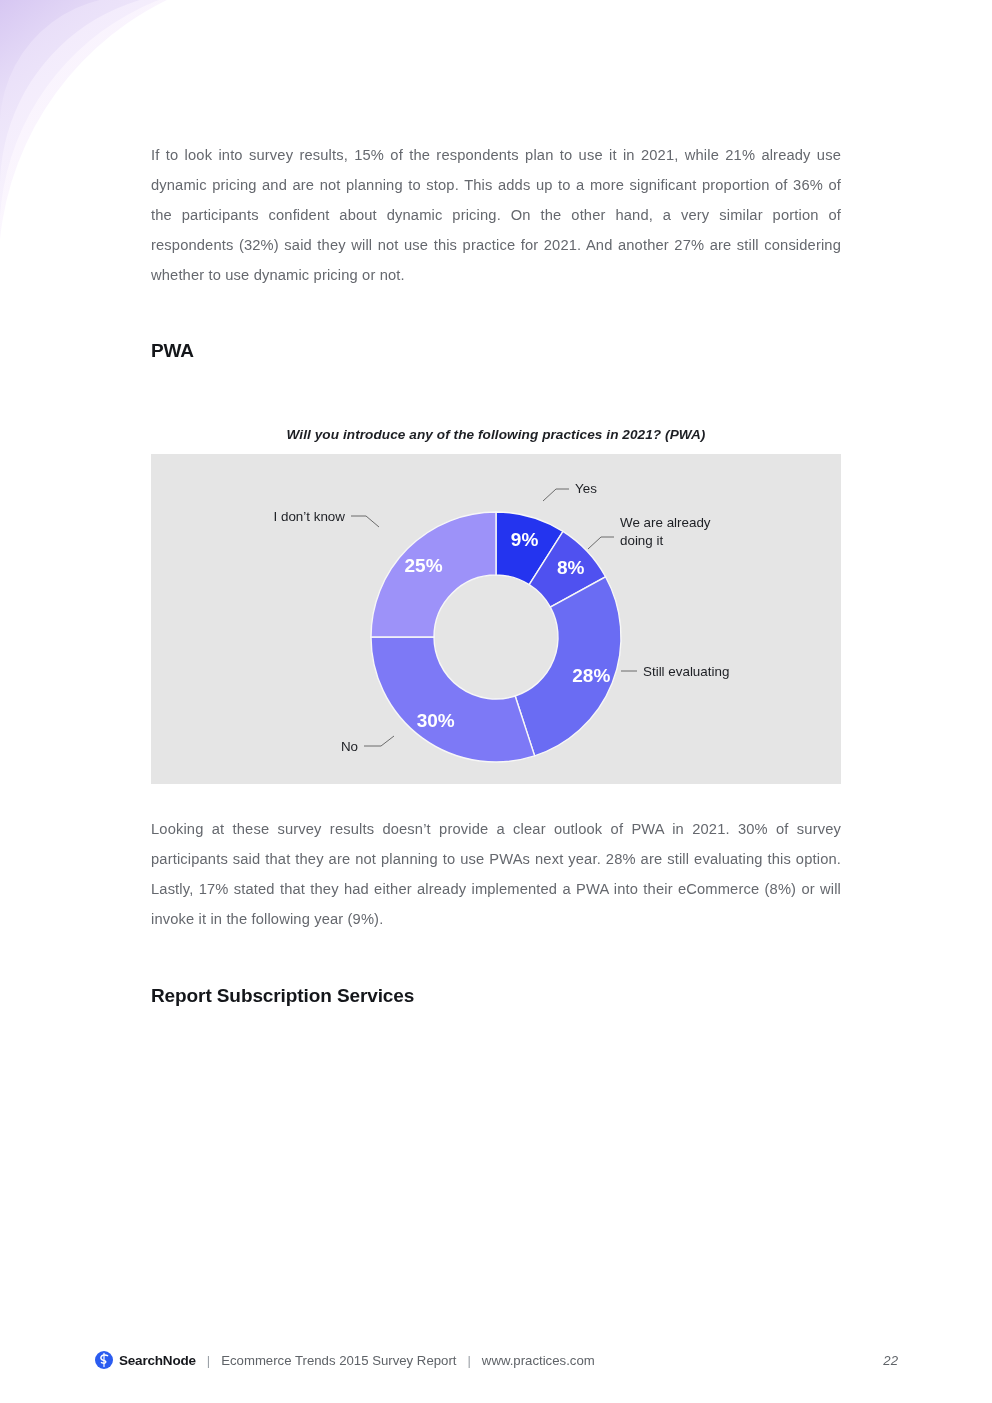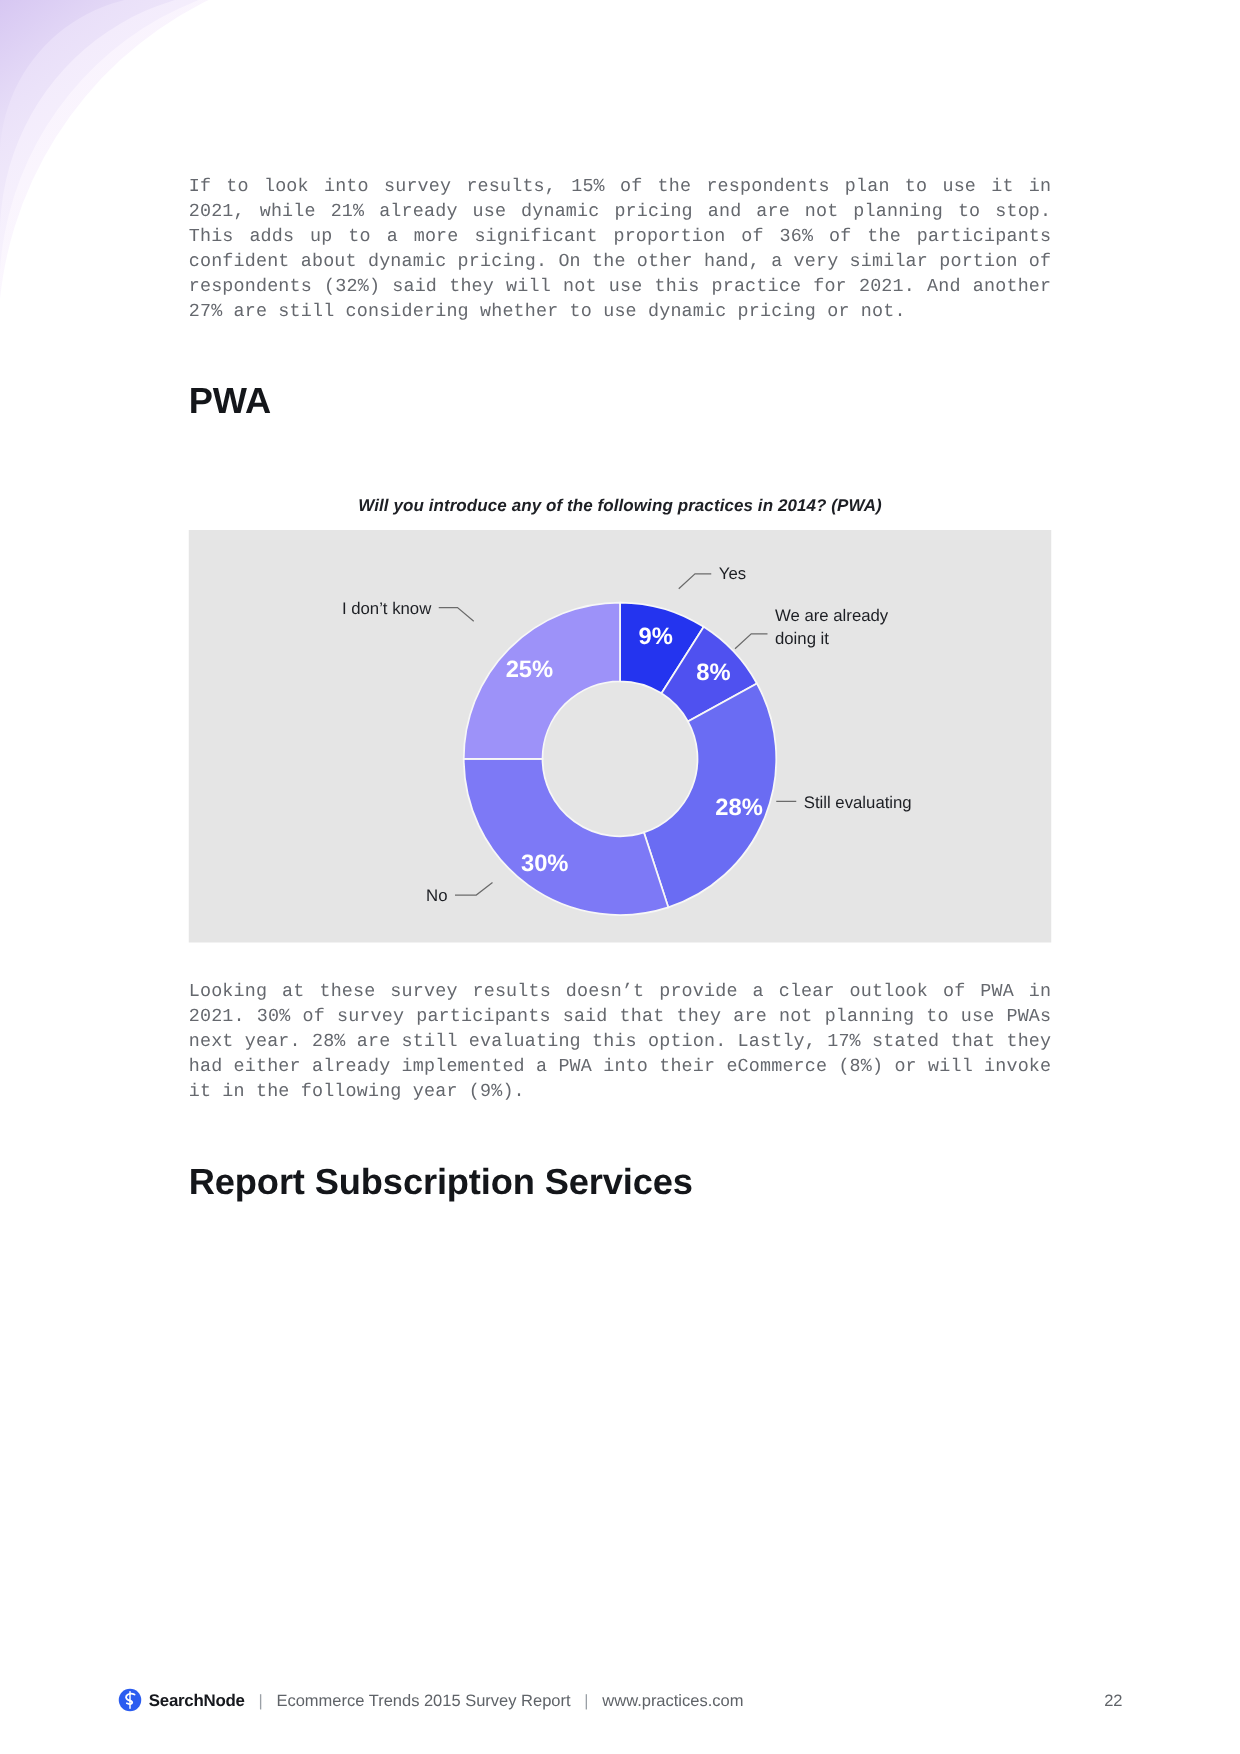--- a/index.html
+++ b/index.html
@@ -29,30 +29,29 @@
   
   #content {
     position: absolute;
     left: 151px;
     top: 0;
     width: 690px;
   }
 
   p.body-text {
     font-size: 14.7px;
-    line-height: 20px;
+    line-height: 30px;
     color: #65686e;
     text-align: justify;
     margin: 0;
     letter-spacing: 0.01em;
-    font-family: Liberation Mono, monospace;
   }
 
   h2.section-heading {
-    font-size: 29px;
+    font-size: 19px;
     line-height: 32px;
     font-weight: bold;
     color: #14161a;
     margin: 0;
     letter-spacing: -0.1px;
   }
 
   
   #chart-block { position: relative; }
 
@@ -120,20 +119,21 @@
     margin: 0 11px;
   }
   .footer-item {
     font-size: 13.2px;
     color: #5f6368;
   }
   #page-number {
     font-size: 13.2px;
     color: #5f6368;
     flex: 0 0 auto;
+    font-style: italic;
   }
 </style>
 </head>
 <body>
 
 <div id="corner-decor">
   <svg width="430" height="300" viewBox="0 0 430 300" xmlns="http://www.w3.org/2000/svg">
     <defs>
       <linearGradient id="arcFade" x1="0" y1="0" x2="1" y2="1">
         <stop offset="0%" stop-color="#d6c6f2"></stop>
@@ -168,21 +168,21 @@
   <div style="height:45px"></div>
 
   <h2 class="section-heading">PWA</h2>
 
   <div style="height:30px"></div>
 
 
   <div style="height:30px"></div>
 
   <div id="chart-block">
-    <div id="chart-title">Will you introduce any of the following practices in 2014? (PWA)</div>
+    <div id="chart-title">Will you introduce any of the following practices in 2021? (PWA)</div>
 
     <div id="chart-panel">
       <svg width="690" height="330" viewBox="0 0 690 330" xmlns="http://www.w3.org/2000/svg">
 
         <g id="donut-slices">
             <path d="M 345 58 A 125 125 0 0 1 411.97834937237457 77.45900931224811 L 378.2212612886978 130.65166861887508 A 62 62 0 0 0 345 121 Z" fill="#2434ef" stroke="#f7f7f7" stroke-width="1.4"></path>
             <path d="M 411.97834937237457 77.45900931224811 A 125 125 0 0 1 454.53833500548296 122.7807907372856 L 399.33101416271955 153.13127220569365 A 62 62 0 0 0 378.2212612886978 130.65166861887508 Z" fill="#4f51f0" stroke="#f7f7f7" stroke-width="1.4"></path>
             <path d="M 454.53833500548296 122.7807907372856 A 125 125 0 0 1 383.62712429686843 301.8820645368942 L 364.1590536512467 241.96550401029953 A 62 62 0 0 0 399.33101416271955 153.13127220569365 Z" fill="#6a6cf3" stroke="#f7f7f7" stroke-width="1.4"></path>
             <path d="M 383.62712429686843 301.8820645368942 A 125 125 0 0 1 220 183.00000000000003 L 283 183 A 62 62 0 0 0 364.1590536512467 241.96550401029953 Z" fill="#7d79f6" stroke="#f7f7f7" stroke-width="1.4"></path>
             <path d="M 220 183.00000000000003 A 125 125 0 0 1 345 58 L 345 121 A 62 62 0 0 0 283 183 Z" fill="#9d92f9" stroke="#f7f7f7" stroke-width="1.4"></path>

